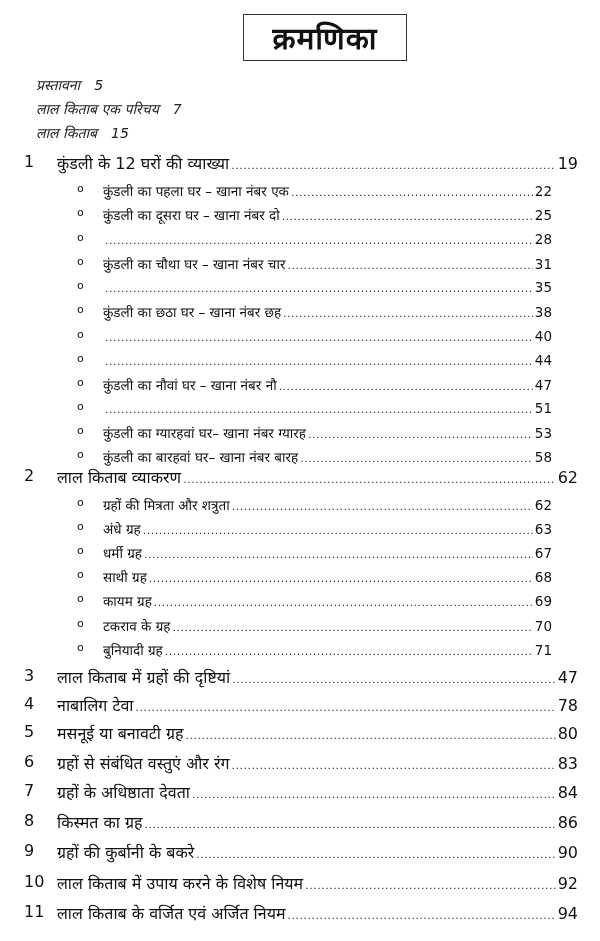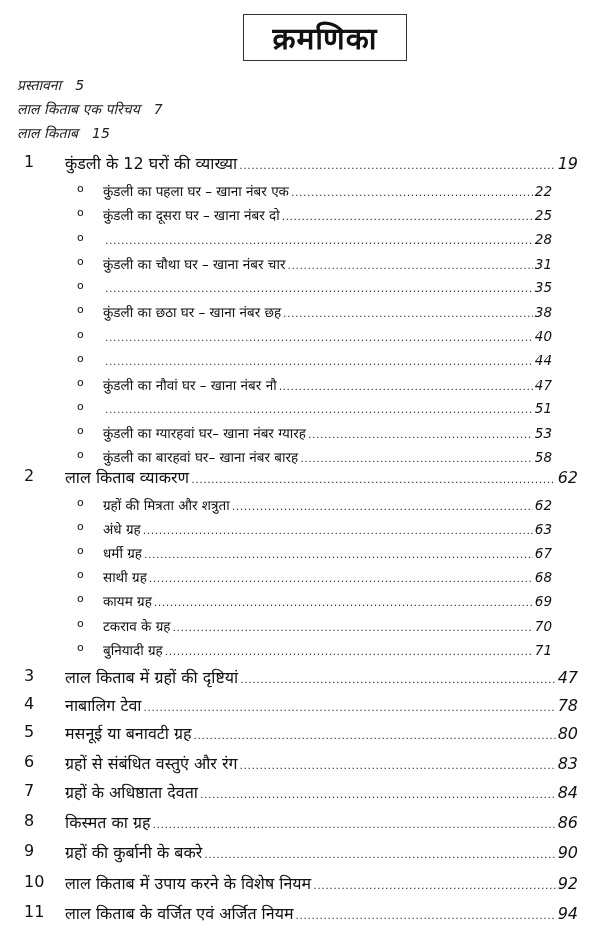--- a/index.html
+++ b/index.html
@@ -1,29 +1,29 @@
 <!DOCTYPE html>
 <html><head>
 <meta charset="utf-8">
 <style>
   html, body { margin:0; padding:0; background:#ffffff; }
   body { width:600px; height:941px; position:relative; overflow:hidden; color:#111; font-family:"DejaVu Sans","Liberation Sans",sans-serif; }
   .title-box { position:absolute; left:215px; top:14px; width:164px; height:47px; border:1.5px solid #333; box-sizing:border-box; display:flex; align-items:center; justify-content:center;margin-left:28px; }
   .title-box span { font-family:"DejaVu Serif",serif; font-size:30px; font-weight:bold; color:#111; letter-spacing:1px; }
-  .prelim { position:absolute; left:17px; font-style:italic; font-size:14px; color:#222; }
+  .prelim { position:absolute; left:36px; font-style:italic; font-size:14px; color:#222; }
   .prelim .pg { margin-left:14px; }
   .row { position:absolute; left:0; width:600px; display:flex; align-items:baseline; }
   .chap .num { position:absolute; left:24px; width:22px; font-size:16px; }
-  .chap .label { position:absolute; left:57px; right:22px; display:flex; align-items:baseline; font-size:16px;margin-left:8px; }
+  .chap .label { position:absolute; left:57px; right:22px; display:flex; align-items:baseline; font-size:16px; }
   .sub .bullet { position:absolute; left:77px; font-size:11px; }
   .sub .label { position:absolute; left:103px; right:48px; display:flex; align-items:baseline; font-size:13.5px; }
   .txt { white-space:nowrap; }
   .dots { flex:1; overflow:hidden; white-space:nowrap; margin:0 2px; color:#333; }
   .dots::after { content:"........................................................................................................................................................................................................"; font-size:11px; letter-spacing:0.5px; }
-  .page { white-space:nowrap;font-style:italic; }
+  .page { white-space:nowrap; }
 </style>
 </head>
 <body>
 
 <div class="title-box">
   <span>क्रमणिका</span>
 </div>
 
 <div class="prelim" style="top:75px">
   <span>प्रस्तावना</span><span class="pg">5</span>

